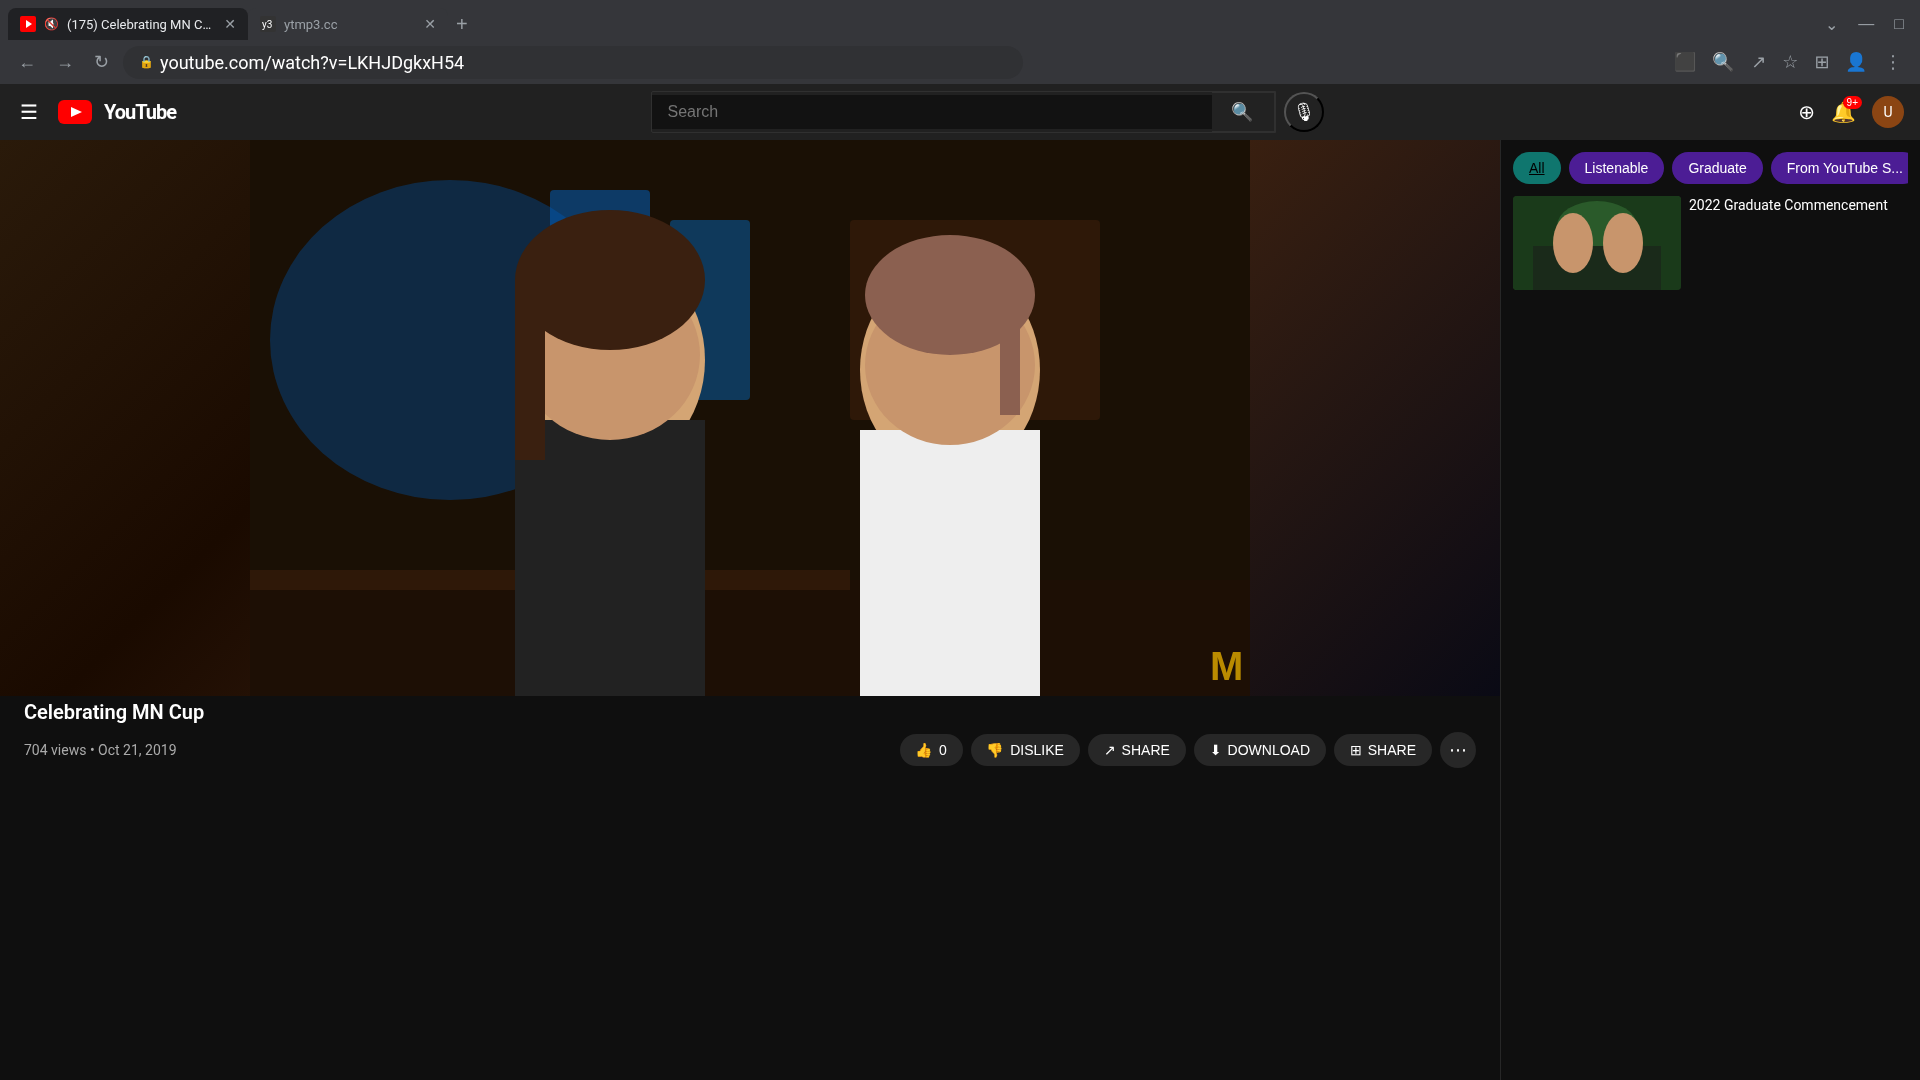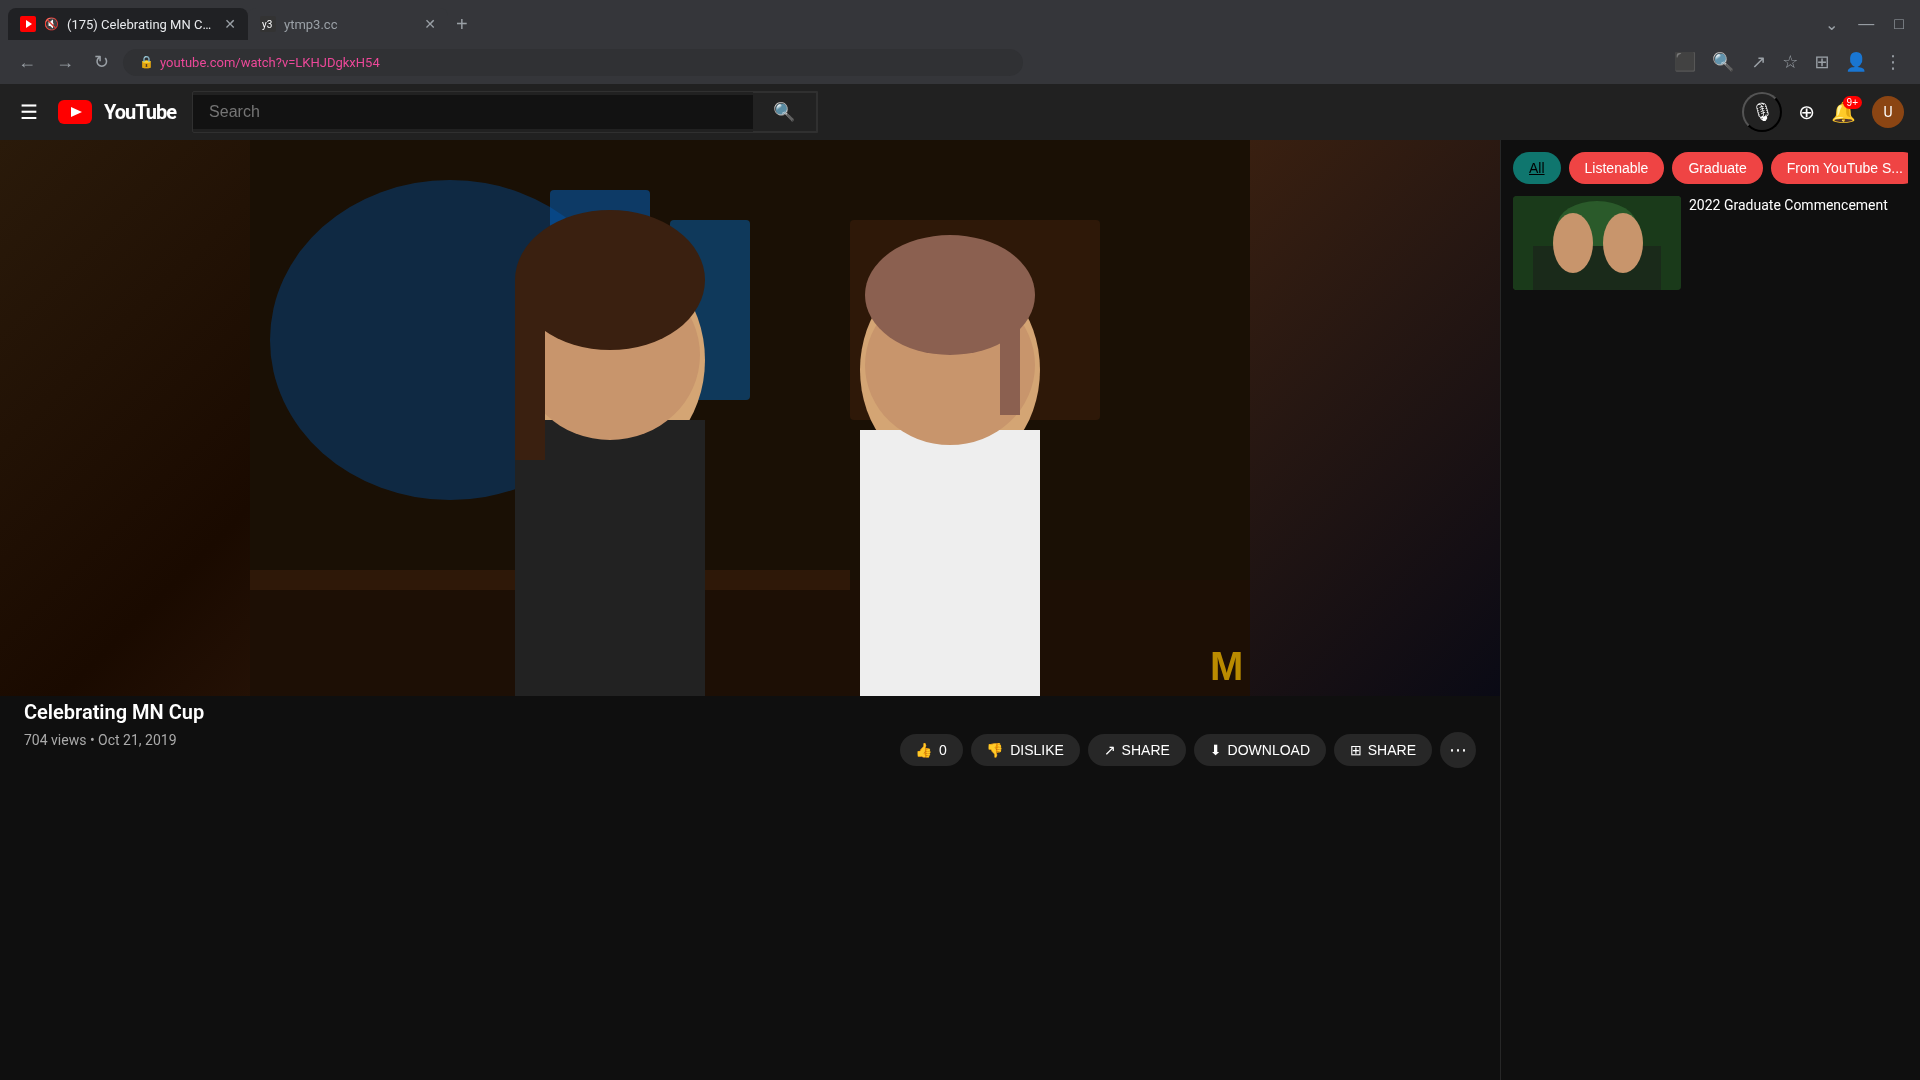--- a/index.html
+++ b/index.html
@@ -12,61 +12,61 @@
     .tab-close { cursor: pointer; color: #9aa0a6; font-size: 14px; }
     .tab-mute { color: #9aa0a6; font-size: 12px; }
     .new-tab { background: none; border: none; color: #9aa0a6; font-size: 20px; cursor: pointer; padding: 4px 8px; }
     .tab-end-controls { margin-left: auto; display: flex; gap: 4px; }
     .browser-btn { background: none; border: none; color: #9aa0a6; font-size: 16px; cursor: pointer; padding: 4px 8px; }
 
     .address-bar { display: flex; align-items: center; background: #35363a; padding: 6px 12px; height: 44px; gap: 8px; }
     .nav-btn { background: none; border: none; color: #9aa0a6; font-size: 18px; cursor: pointer; padding: 4px 6px; }
     .url-field { flex: 1; background: #303134; border: none; border-radius: 20px; padding: 6px 16px; color: #e8eaed; font-size: 14px; display: flex; align-items: center; gap: 6px; max-width: 900px; }
     .url-icon { color: #9aa0a6; font-size: 12px; }
-    .url-text { font-size: 13px; color: #ec4899; }
+    .url-text { font-size: 18px; color: #ffffff; }
     .toolbar-right { margin-left: auto; display: flex; align-items: center; gap: 4px; }
 
     
     .yt-header { display: flex; align-items: center; background: #212121; padding: 0 16px; height: 56px; gap: 16px; }
     .yt-menu-icon { font-size: 20px; cursor: pointer; color: #fff; padding: 4px; }
     .yt-logo { display: flex; align-items: center; gap: 12px; text-decoration: none; }
     .yt-logo-icon { width: 34px; height: 24px; }
     .yt-logo-text { font-size: 20px; font-weight: bold; color: #fff; letter-spacing: -1px; }
-    .yt-search-container { flex: 1; display: flex; align-items: center; justify-content: space-between; gap: 8px; }
+    .yt-search-container { flex: 1; display: flex; align-items: center; justify-content: center; gap: 8px; }
     .yt-search-box { display: flex; align-items: center; border: 1px solid #303030; border-radius: 2px 0 0 2px; overflow: hidden; }
     .yt-search-input { background: #121212; border: none; color: #fff; padding: 8px 16px; font-size: 16px; width: 560px; outline: none; }
     .yt-search-btn { background: #222; border: 1px solid #303030; border-left: none; padding: 8px 20px; cursor: pointer; color: #aaa; font-size: 18px; }
     .yt-mic-btn { background: #222; border-radius: 50%; width: 40px; height: 40px; display: flex; align-items: center; justify-content: center; cursor: pointer; color: #fff; font-size: 18px; }
     .yt-header-right { margin-left: auto; display: flex; align-items: center; gap: 16px; }
     .yt-header-btn { background: none; border: none; color: #fff; font-size: 20px; cursor: pointer; position: relative; }
     .notification-badge { position: absolute; top: -4px; right: -6px; background: #f00; color: #fff; font-size: 10px; border-radius: 10px; padding: 1px 4px; }
     .yt-avatar { width: 32px; height: 32px; border-radius: 50%; background: #8B4513; display: flex; align-items: center; justify-content: center; font-size: 14px; cursor: pointer; }
 
     
     .main-layout { display: flex; height: calc(1080px - 40px - 44px - 56px); background: #0f0f0f; }
 
     .video-section { flex: 1; display: flex; flex-direction: column; }
     .video-player { background: #000; position: relative; }
     .video-placeholder { width: 100%; height: 556px; background: #1a1a1a; display: flex; align-items: center; justify-content: center; overflow: hidden; }
     .video-image-area { width: 100%; height: 100%; background: linear-gradient(135deg, #2a1a0a 0%, #1a0a00 30%, #3a2010 60%, #0a0a15 100%); display: flex; align-items: center; justify-content: center; position: relative; }
 
     .video-info { padding: 4px 24px; background: #0f0f0f; }
     .video-title { font-size: 20px; font-weight: 600; color: #fff; margin-bottom: 8px; }
-    .video-meta-row { display: flex; gap: 16px; }
+    .video-meta-row { display: flex; align-items: center; gap: 16px; }
     .video-views-date { font-size: 14px; color: #aaa; }
     .video-actions { margin-left: auto; display: flex; align-items: center; gap: 8px; }
     .action-btn { display: flex; align-items: center; gap: 6px; background: #272727; border: none; color: #fff; padding: 8px 16px; border-radius: 20px; cursor: pointer; font-size: 14px; }
     .action-more { background: #272727; border: none; color: #fff; width: 36px; height: 36px; border-radius: 50%; cursor: pointer; font-size: 18px; display: flex; align-items: center; justify-content: center; }
 
     
     .sidebar { width: 420px; background: #0f0f0f; padding: 12px; overflow-y: auto; border-left: 1px solid #272727; }
     .filter-tabs { display: flex; align-items: center; gap: 8px; margin-bottom: 12px; overflow: hidden; }
     .filter-chip { padding: 8px 16px; border-radius: 20px; border: none; cursor: pointer; font-size: 14px; white-space: nowrap; }
     .filter-chip.active { background: #0f766e; color: #000; text-decoration: underline; }
-    .filter-chip.inactive { background: #ef4444; color: #fff; }
+    .filter-chip.inactive { background: #4c1d95; color: #fff; }
 
     .related-video { display: flex; gap: 8px; margin-bottom: 8px; cursor: pointer; justify-content: flex-end; }
     .related-thumbnail { width: 168px; height: 94px; background: #333; border-radius: 4px; flex-shrink: 0; overflow: hidden; }
     .related-thumb-img { width: 100%; height: 100%; background: linear-gradient(135deg, #1a3a1a 0%, #2a5a2a 50%, #1a2a1a 100%); }
     .related-info { flex: 1; }
     .related-title { font-size: 14px; color: #fff; line-height: 1.3; margin-bottom: 4px; }
   </style>
 </head>
 <body>
 

